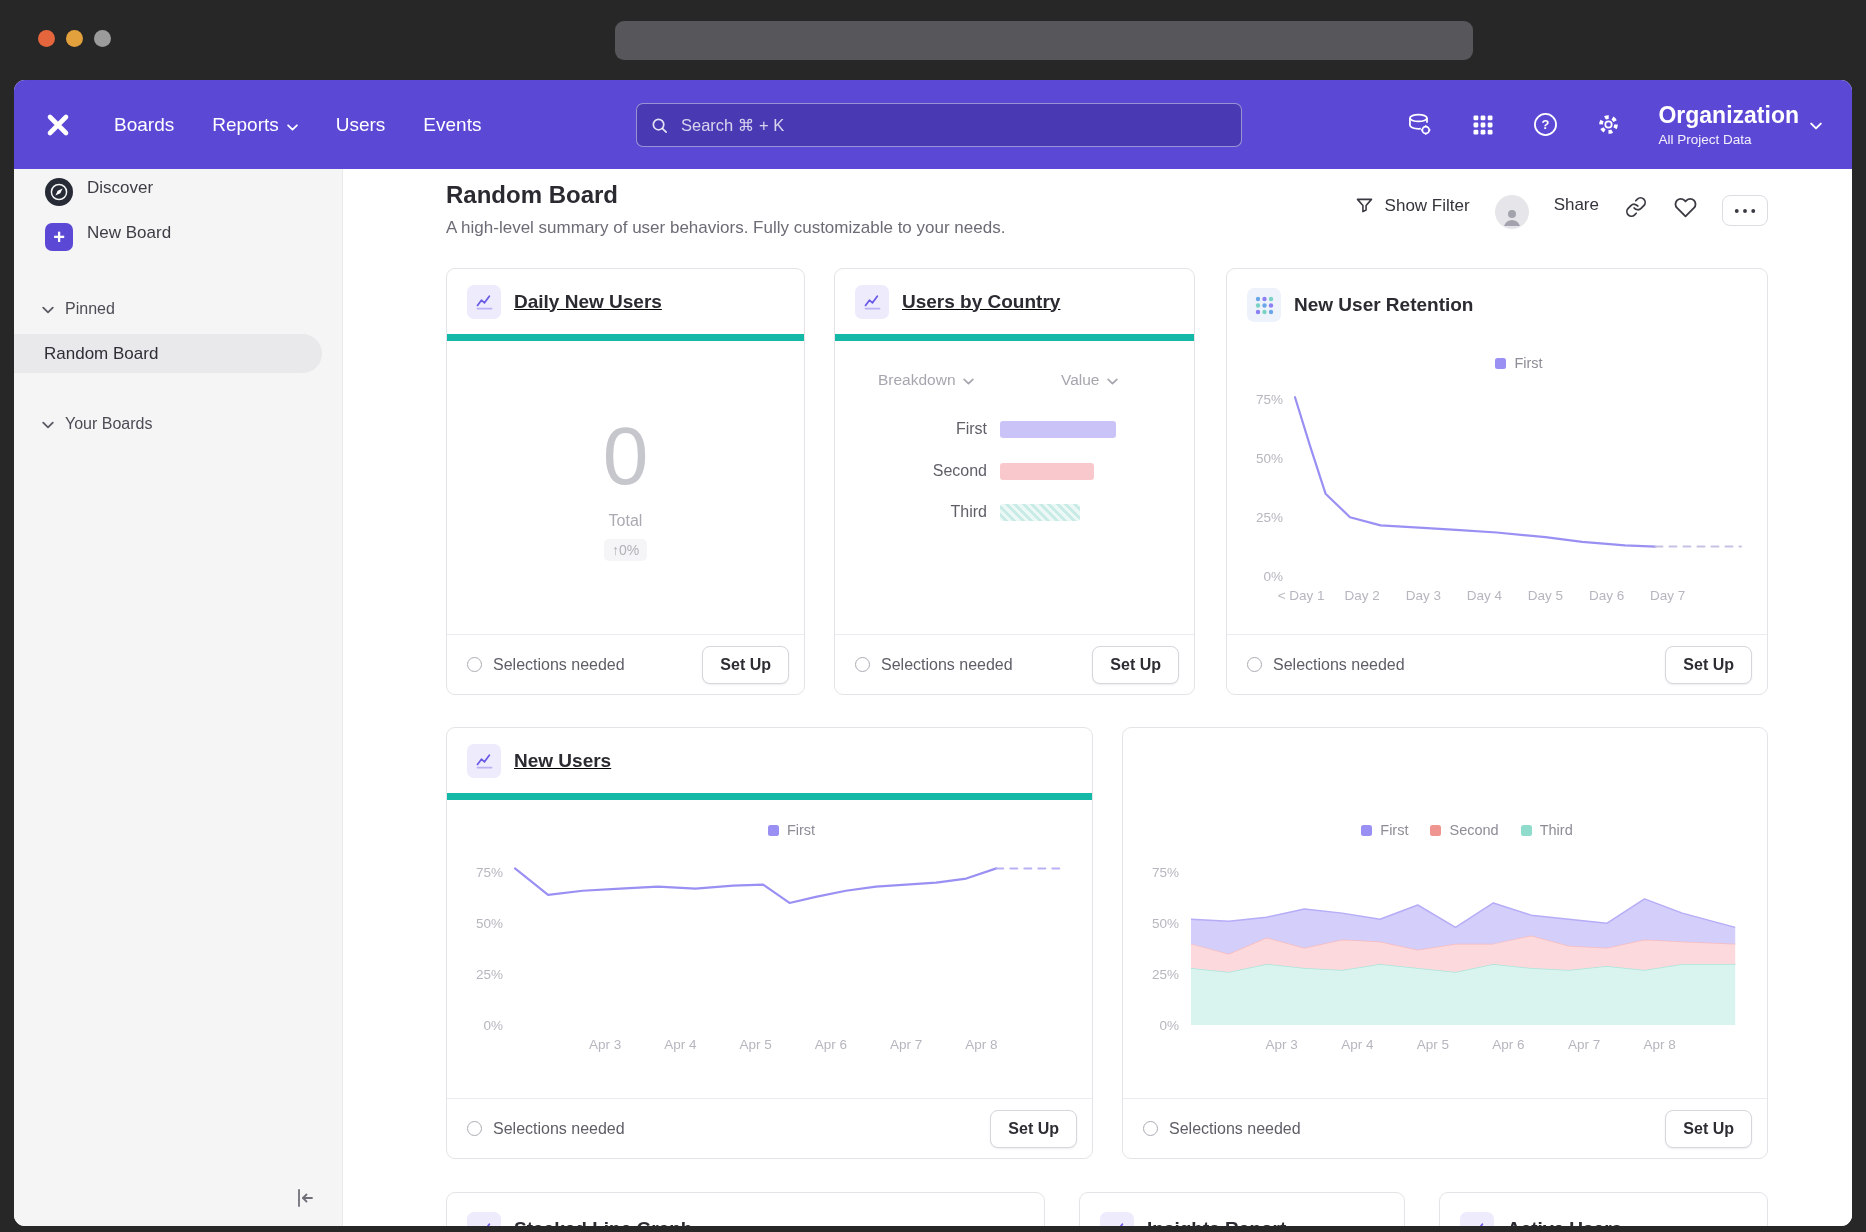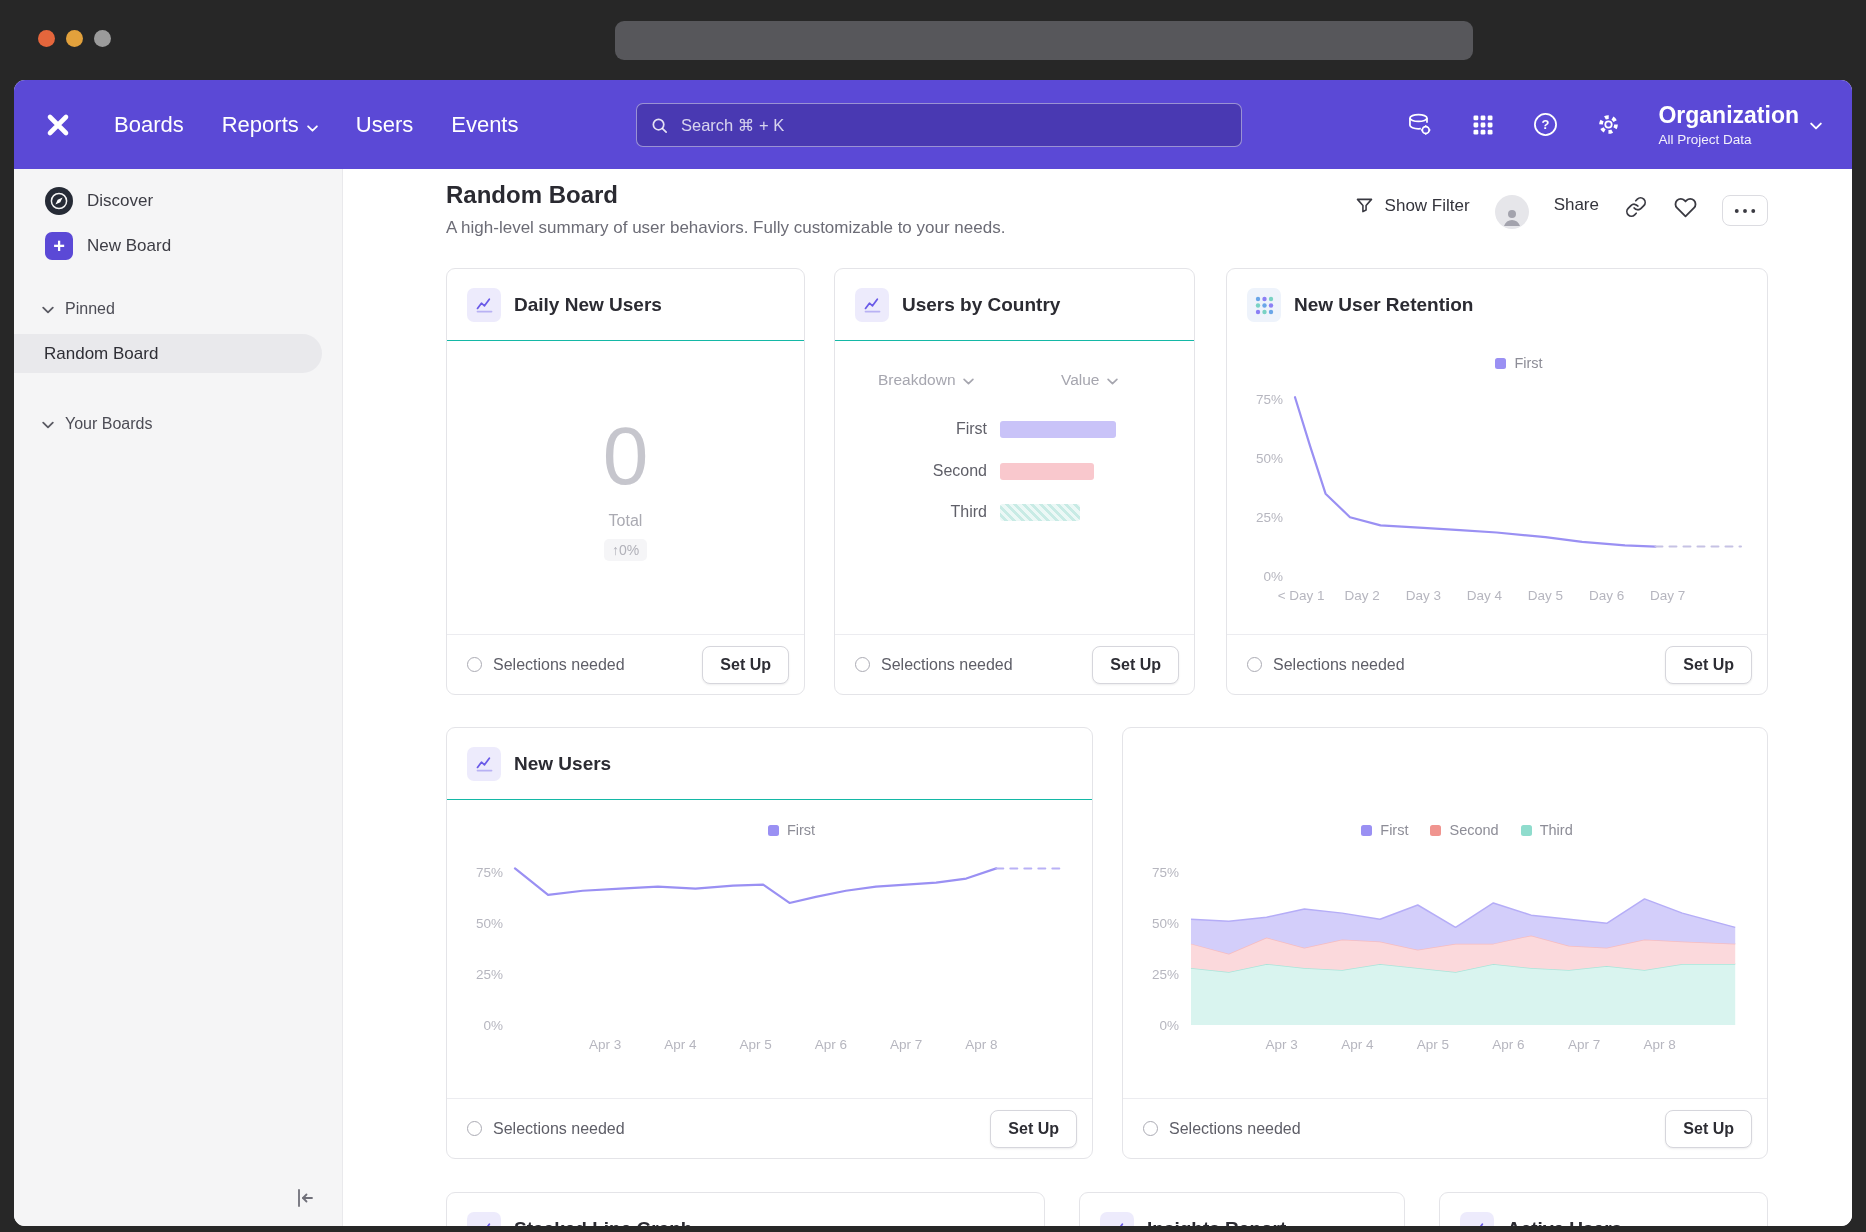--- a/index.html
+++ b/index.html
@@ -15,33 +15,33 @@
   .lights { position:absolute; left:38px; top:30px; display:flex; gap:11px; }
   .light { width:17px; height:17px; border-radius:50%; display:inline-block; background:#888; }
   .urlbar { position:absolute; left:615px; top:21px; width:858px; height:39px; background:#57575b; border-radius:9px; }
 
   .app { position:absolute; left:14px; top:80px; width:1838px; height:1146px; background:#fff; border-radius:11px; overflow:hidden; }
 
   
   .navbar { position:absolute; top:0; left:0; right:0; height:89px; background:var(--navbar,#5b49d6); display:flex; align-items:center; padding-left:30px; }
   .logo { width:27px; height:27px; margin-right:24px; display:flex; align-items:center; justify-content:center; cursor:pointer; }
   .nav-items { display:flex; align-items:center; }
-  .nav-item { color:#fff; font-size:22px; font-weight:500; padding:0 19px; display:flex; align-items:center; gap:8px; cursor:pointer; text-decoration:none; }
+  .nav-item { color:#fff; font-size:19px; font-weight:500; padding:0 19px; display:flex; align-items:center; gap:8px; cursor:pointer; text-decoration:none; }
   .searchbar { position:absolute; left:622px; top:23px; width:606px; height:44px; background:rgba(20,10,70,0.25); border:1px solid rgba(255,255,255,0.45); border-radius:7px; display:flex; align-items:center; padding:12px 13px; gap:10px; }
   .searchbar input { background:transparent; border:none; outline:none; color:rgba(255,255,255,0.95); font-size:16.5px; width:100%; font-family:inherit; }
   .searchbar input::placeholder { color:rgba(255,255,255,0.78); }
   .nav-right { position:absolute; right:0; top:0; height:100%; display:flex; align-items:center; gap:36px; padding-right:30px; }
   .nav-icon { width:27px; height:27px; display:flex; align-items:center; justify-content:center; background:none; border:none; padding:0; cursor:pointer; }
   .org { display:flex; align-items:center; gap:11px; color:#fff; cursor:pointer; }
   .org-name { font-size:23px; font-weight:700; }
   .org-sub { font-size:13.5px; opacity:.92; margin-top:3px; }
 
   
   .sidebar { position:absolute; left:0; top:89px; width:329px; bottom:0; background:#f5f5f6; border-right:1px solid #e9e9ec; }
-  .side-item { display:flex; align-items:center; gap:14px; height:45px; padding-left:31px; font-size:17px; color:#3d3d45; cursor:pointer; }
+  .side-item { display:flex; gap:14px; height:45px; padding-left:31px; font-size:17px; color:#3d3d45; cursor:pointer; }
   .side-item:first-child { margin-top:9px; }
   .discover-ic { width:28px; height:28px; display:flex; }
   .newboard-ic { width:28px; height:28px; border-radius:7px; background:var(--accent,#5b49d6); color:#fff; display:flex; align-items:center; justify-content:center; font-size:20px; font-weight:700; line-height:1; }
   .side-section { display:flex; align-items:center; gap:11px; padding-left:28px; height:34px; font-size:16px; color:#4c4c55; margin-top:24px; cursor:pointer; }
   .side-section.your { margin-top:34px; }
   .side-board { height:39px; display:flex; align-items:center; padding-left:30px; font-size:17px; color:#2e2e35; width:308px; border-radius:0 20px 20px 0; cursor:pointer; margin-top:8px; }
   .side-board.selected { background:#e9e9ec; }
   .collapse-btn { position:absolute; right:24px; bottom:14px; background:none; border:none; padding:0; cursor:pointer; width:26px; height:26px; display:flex; }
 
   
@@ -51,21 +51,21 @@
   .board-head p { margin:9px 0 0; font-size:17px; color:#6c6c76; }
   .board-actions { position:absolute; right:84px; top:26px; display:flex; align-items:flex-start; gap:25px; }
   .action-btn { display:flex; align-items:center; gap:10px; background:none; border:none; font-size:17px; color:#34343c; font-family:inherit; cursor:pointer; padding:0; }
   .icon-btn { background:none; border:none; padding:0; width:24px; height:24px; cursor:pointer; display:flex; align-items:center; justify-content:center; }
   .avatar { width:34px; height:34px; border-radius:50%; background:#e6e6ea; display:flex; align-items:end; justify-content:center; cursor:pointer; overflow:hidden; }
   .more-btn { width:46px; height:31px; border:1px solid #dcdce1; border-radius:8px; background:#fff; display:flex; align-items:center; justify-content:center; cursor:pointer; }
 
   
   .card { position:absolute; background:#fff; border:1px solid #e4e4e8; border-radius:9px; }
   .card-head { display:flex; align-items:center; gap:13px; height:72px; padding:0 20px; }
-  .card-head.bordered { border-bottom:1px solid #14b8a6; }
+  .card-head.bordered { border-bottom:7px solid #14b8a6;text-decoration:underline; }
   .card-head h2 { margin:0; font-size:19px; font-weight:700; color:#2b2b32; }
   .chart-ic { width:34px; height:34px; border-radius:7px; background:#edebfc; display:flex; align-items:center; justify-content:center; flex:none; }
   .chart-ic.ret { background:#eef3fb; }
   .card-foot { position:absolute; left:0; right:0; bottom:0; height:60px; border-top:1px solid #ececf0; display:flex; align-items:center; padding:0 15px 0 20px; gap:11px; }
   .radio { width:15px; height:15px; border:1.6px solid #ababb4; border-radius:50%; flex:none; }
   .foot-label { font-size:16px; color:#5e5e67; }
   .setup-btn { margin-left:auto; padding:9px 17px; border:1px solid #d6d6dc; border-radius:8px; background:#fff; font-size:16px; font-weight:700; color:#2d2d34; font-family:inherit; cursor:pointer; box-shadow:0 1px 2px rgba(20,20,40,0.08); }
 
   .daily-body { position:absolute; top:72px; bottom:60px; left:0; right:0; display:flex; flex-direction:column; align-items:center; justify-content:center; }
   .big-zero { font-size:82px; color:#c6c6cd; line-height:1; }

